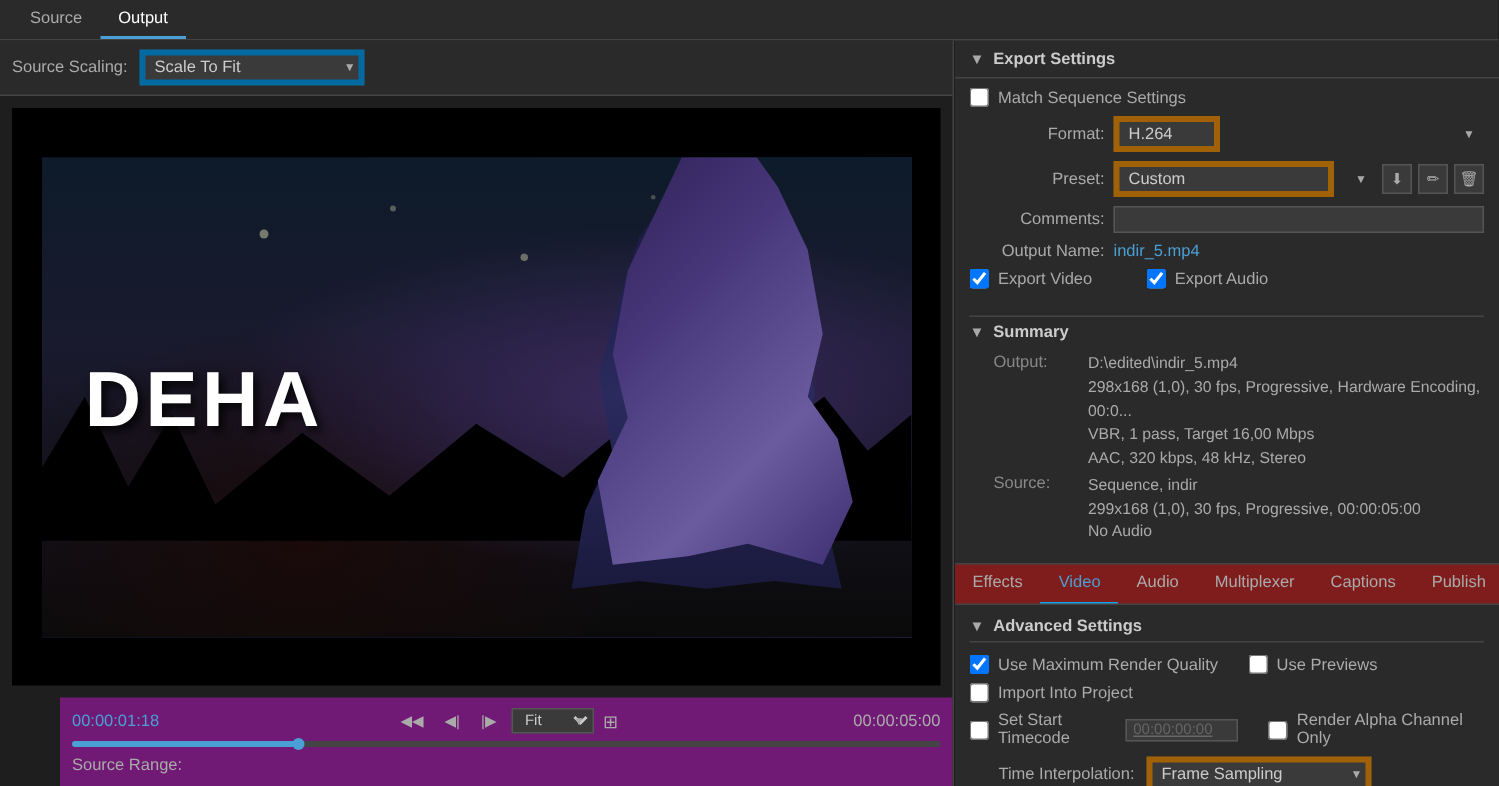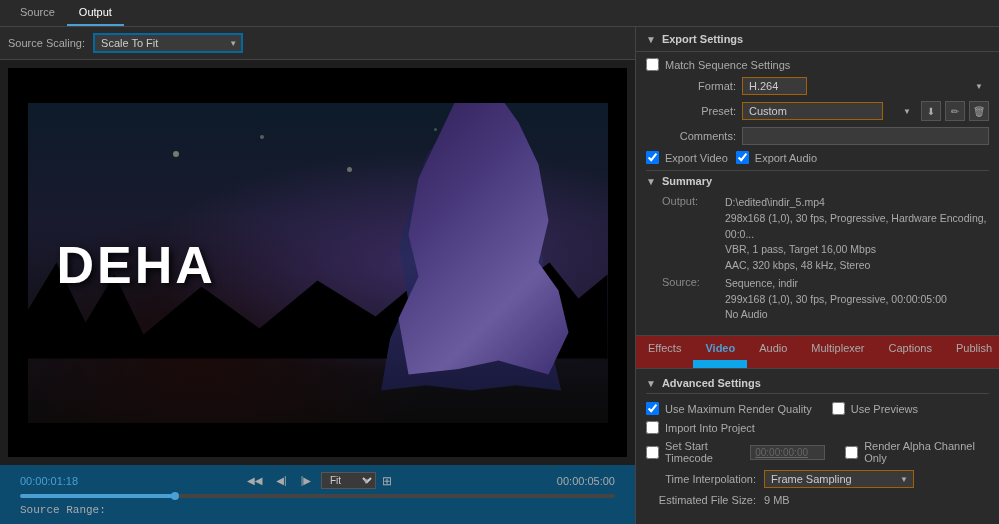--- a/index.html
+++ b/index.html
@@ -56,21 +56,21 @@
       gap: 8px;
       background: #2a2a2a;
       border-bottom: 1px solid #444;
     }
     .source-scaling label {
       color: #aaa;
       font-size: 11px;
     }
     .scaling-select {
       background: #3a3a3a;
-      border: 2px solid #0369a1;
+      border: 4px solid #0369a1;
       color: #ccc;
       font-size: 11px;
       padding: 2px 20px 2px 6px;
       appearance: none;
       cursor: pointer;
       position: relative;
       width: 150px;
     }
     .select-wrapper {
       position: relative;
@@ -159,22 +159,23 @@
     }
     
     .particle {
       position: absolute;
       background: rgba(255,255,200,0.6);
       border-radius: 50%;
     }
 
     
     .video-controls {
-      background: #0c4a6e;
-      padding: 4px 16px;
+      background: #701a75;
+      padding: 4px 4px;
+      margin-left: 40px;
     }
     .time-display {
       display: flex;
       align-items: center;
       justify-content: space-between;
       padding: 3px 4px;
     }
     .time-left {
       color: #4a9fd4;
       font-size: 11px;
@@ -237,21 +238,20 @@
     }
 
     .source-range {
       display: flex;
       align-items: center;
       padding: 4px 4px;
       gap: 8px;
     }
     .source-range label {
       color: #aaa;
-      font-family: Liberation Mono, monospace;
     }
     .range-select {
       background: #3a3a3a;
       border: 1px solid #555;
       color: #ccc;
       font-size: 11px;
       padding: 2px 20px 2px 6px;
       width: 160px;
       appearance: none;
     }
@@ -303,21 +303,21 @@
     .setting-input {
       background: #3a3a3a;
       border: 1px solid #555;
       color: #ccc;
       font-size: 11px;
       padding: 2px 6px;
       flex: 1;
     }
     .setting-select {
       background: #3a3a3a;
-      border: 1px solid #a16207;
+      border: 4px solid #a16207;
       color: #ccc;
       font-size: 11px;
       padding: 2px 20px 2px 6px;
       flex: 1;
       appearance: none;
       cursor: pointer;
     }
     .preset-row {
       display: flex;
       align-items: center;
@@ -356,22 +356,22 @@
     }
 
     .output-name {
       color: #4a9fd4;
       font-size: 11px;
       cursor: pointer;
     }
 
     .export-checkboxes {
       display: flex;
-      gap: 8px;
-      margin-bottom: 6px;
+      gap: 36px;
+      margin-bottom: 18px;
     }
 
     
     .summary-section {
       border-top: 1px solid #444;
       margin-top: 4px;
     }
     .summary-header {
       display: flex;
       align-items: center;
@@ -407,22 +407,21 @@
     }
     .tab-item {
       padding: 6px 12px;
       color: #aaa;
       cursor: pointer;
       font-size: 11px;
       border-bottom: 2px solid transparent;
     }
     .tab-item.active {
       color: #4a9fd4;
-      border-bottom: 8px solid #0ea5e9;
-      font-weight: bold;
+      border-bottom: 1px solid #0ea5e9;
     }
 
     
     .video-tab-content {
       padding: 8px 10px;
       flex: 1;
     }
     .advanced-header {
       display: flex;
       align-items: center;
@@ -575,20 +574,24 @@
             <div class="icon-btn" title="Delete preset">🗑</div>
           </div>
         </div>
       </div>
 
       <div class="setting-row">
         <span class="setting-label">Comments:</span>
         <input type="text" class="setting-input" value="" style="">
       </div>
 
+      <div class="setting-row">
+        <span class="setting-label">Output Name:</span>
+        <span class="output-name">indir_5.mp4</span>
+      </div>
 
       <div class="export-checkboxes">
         <div class="check-item">
           <input type="checkbox" id="expVideo" checked="" style="">
           <label for="expVideo" class="checkbox-label">Export Video</label>
         </div>
         <div class="check-item">
           <input type="checkbox" id="expAudio" checked="" style="">
           <label for="expAudio" class="checkbox-label">Export Audio</label>
         </div>

